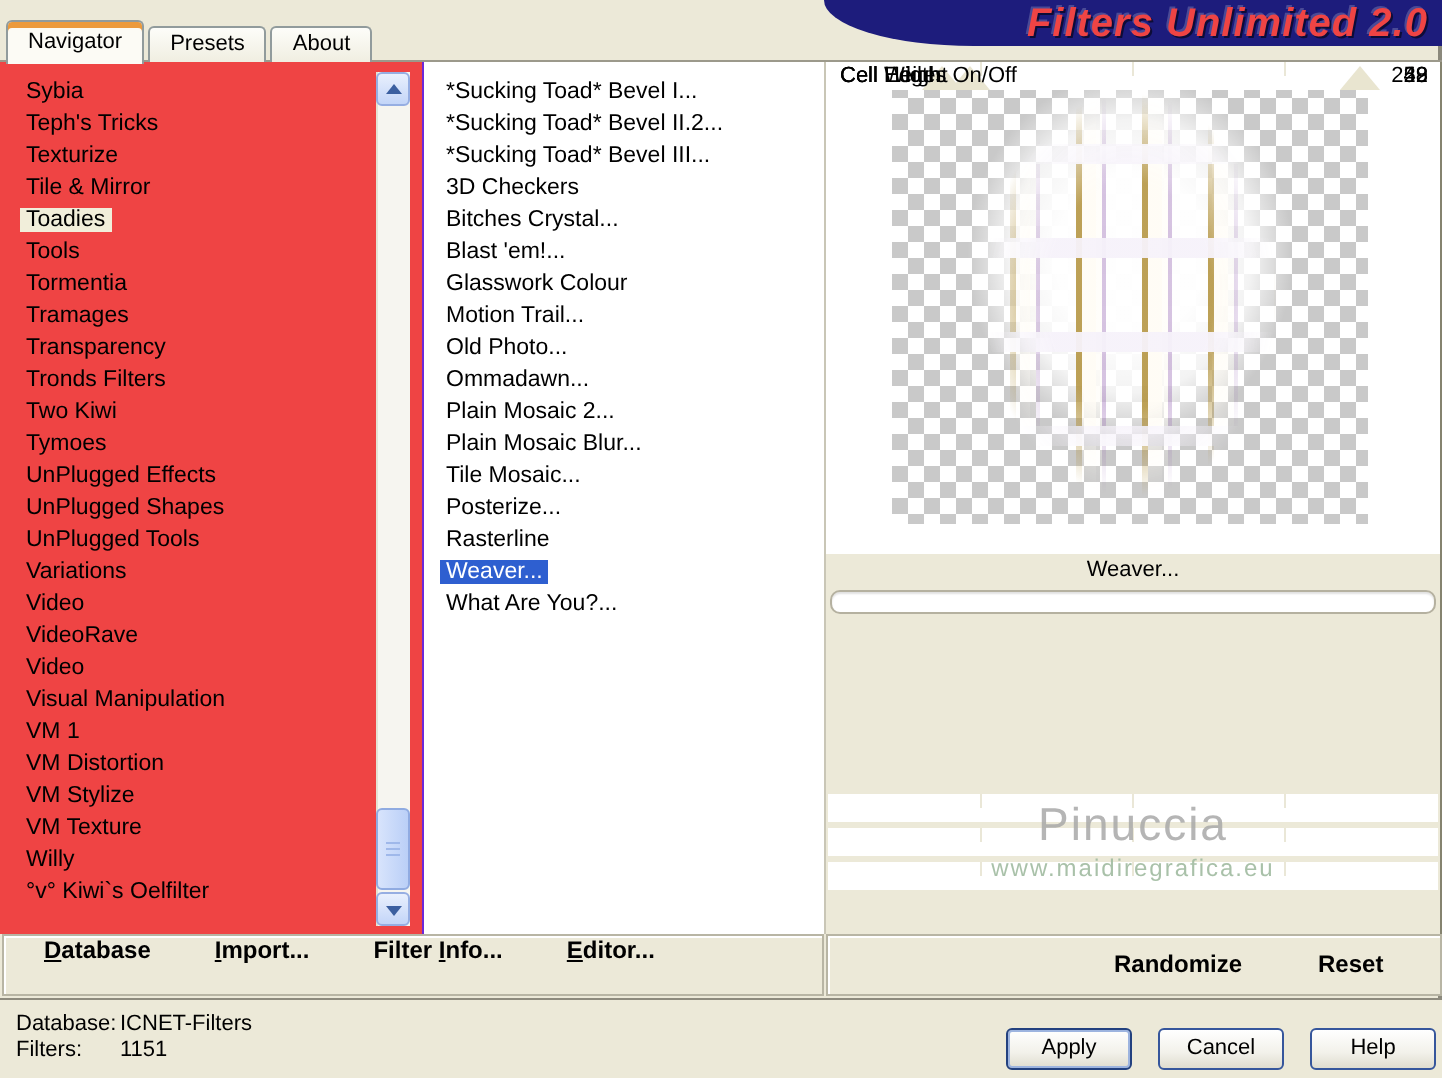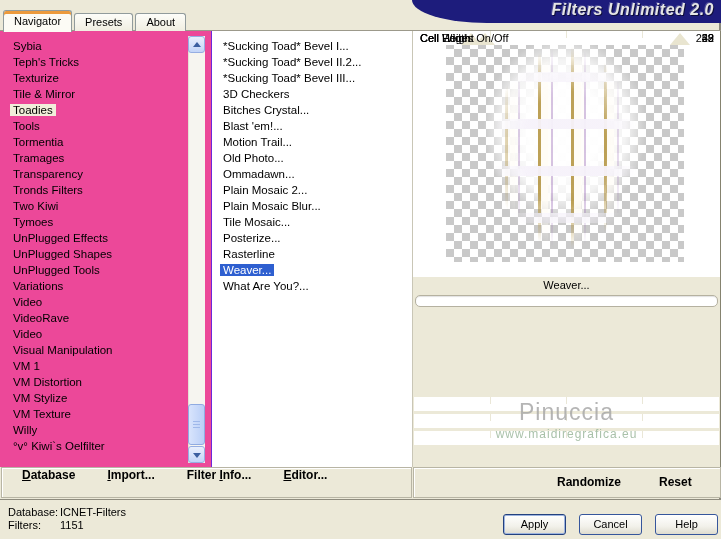--- a/index.html
+++ b/index.html
@@ -7,42 +7,42 @@
     position:relative; width:721px; height:539px; overflow:hidden;
     background:#ECE9D8; font-family:"Liberation Sans","DejaVu Sans",sans-serif;
     font-size:11px; color:#000; user-select:none;
   }
   
   .banner{
     position:absolute; left:412px; top:0; width:309px; height:23px;
     background:#1D1C7C; border-bottom-left-radius:78px 24px;
   }
   .banner-title{
-    position:absolute; right:7px; top:1px; color:#e5e5e5;
-    font-size:16px; font-weight:bold; font-style:italic; letter-spacing:.5px;
+    position:absolute; right:7px; top:1px; color:#ef4444;
+    font-size:20px; font-weight:bold; font-style:italic; letter-spacing:.5px;
     text-shadow:1px 1px 0 rgba(0,0,0,.55), -1px -1px 0 rgba(160,160,200,.35);
     white-space:nowrap;
   }
   
   .tabs{position:absolute; left:3px; top:9px; height:22px; display:flex; align-items:flex-end; gap:2px; z-index:5;}
   .tab{
     height:16px; padding:1px 10px 0 10px; line-height:15px;
     background:linear-gradient(180deg,#FDFDF9,#F0EEE1);
     border:1px solid #919B9C; border-bottom:none;
     border-radius:3px 3px 0 0; cursor:default; white-space:nowrap;
   }
   .tab.active{
     height:20px; line-height:18px; background:#FCFBF5;
     box-shadow:inset 0 3px 0 #EC9A3C; position:relative; z-index:6; margin-bottom:-1px;
   }
   .tab-strip-line{position:absolute; left:0; top:30px; width:721px; height:1px; background:#9C998B; z-index:1;}
   
   .panel-left{
     position:absolute; left:0; top:31px; width:211px; height:436px;
-    background:#ec4899; border-right:2px solid #6d28d9; z-index:2;
+    background:#ef4444; border-right:2px solid #6d28d9; z-index:2;
   }
   .panel-mid{
     position:absolute; left:212px; top:31px; width:200px; height:436px;
     background:#fff; border-right:1px solid #C9C6B6; z-index:2;
   }
   .list{padding-top:7px;}
   .list-item{height:16px; line-height:16px; padding-left:10px; white-space:nowrap; font-size:11.5px;}
   .panel-mid .list-item{padding-left:8px;}
   .list-item > span{padding:0 3px;}
   .list-item > span.highlighted{background:#F1EEDA;}
@@ -316,20 +316,23 @@
         </div>
 
         <div class="list-item">
           <span>Bitches Crystal...</span>
         </div>
 
         <div class="list-item">
           <span>Blast 'em!...</span>
         </div>
 
+        <div class="list-item">
+          <span>Glasswork Colour</span>
+        </div>
 
         <div class="list-item">
           <span>Motion Trail...</span>
         </div>
 
         <div class="list-item">
           <span>Old Photo...</span>
         </div>
 
         <div class="list-item">

